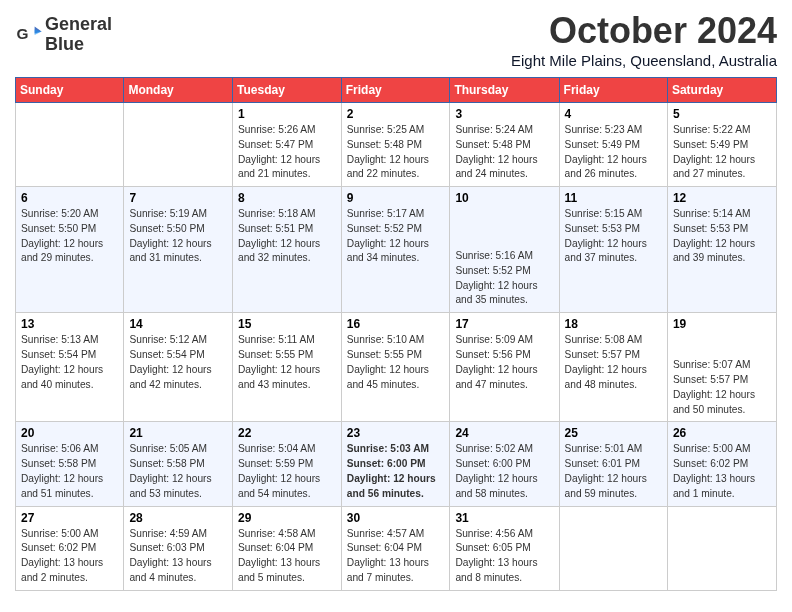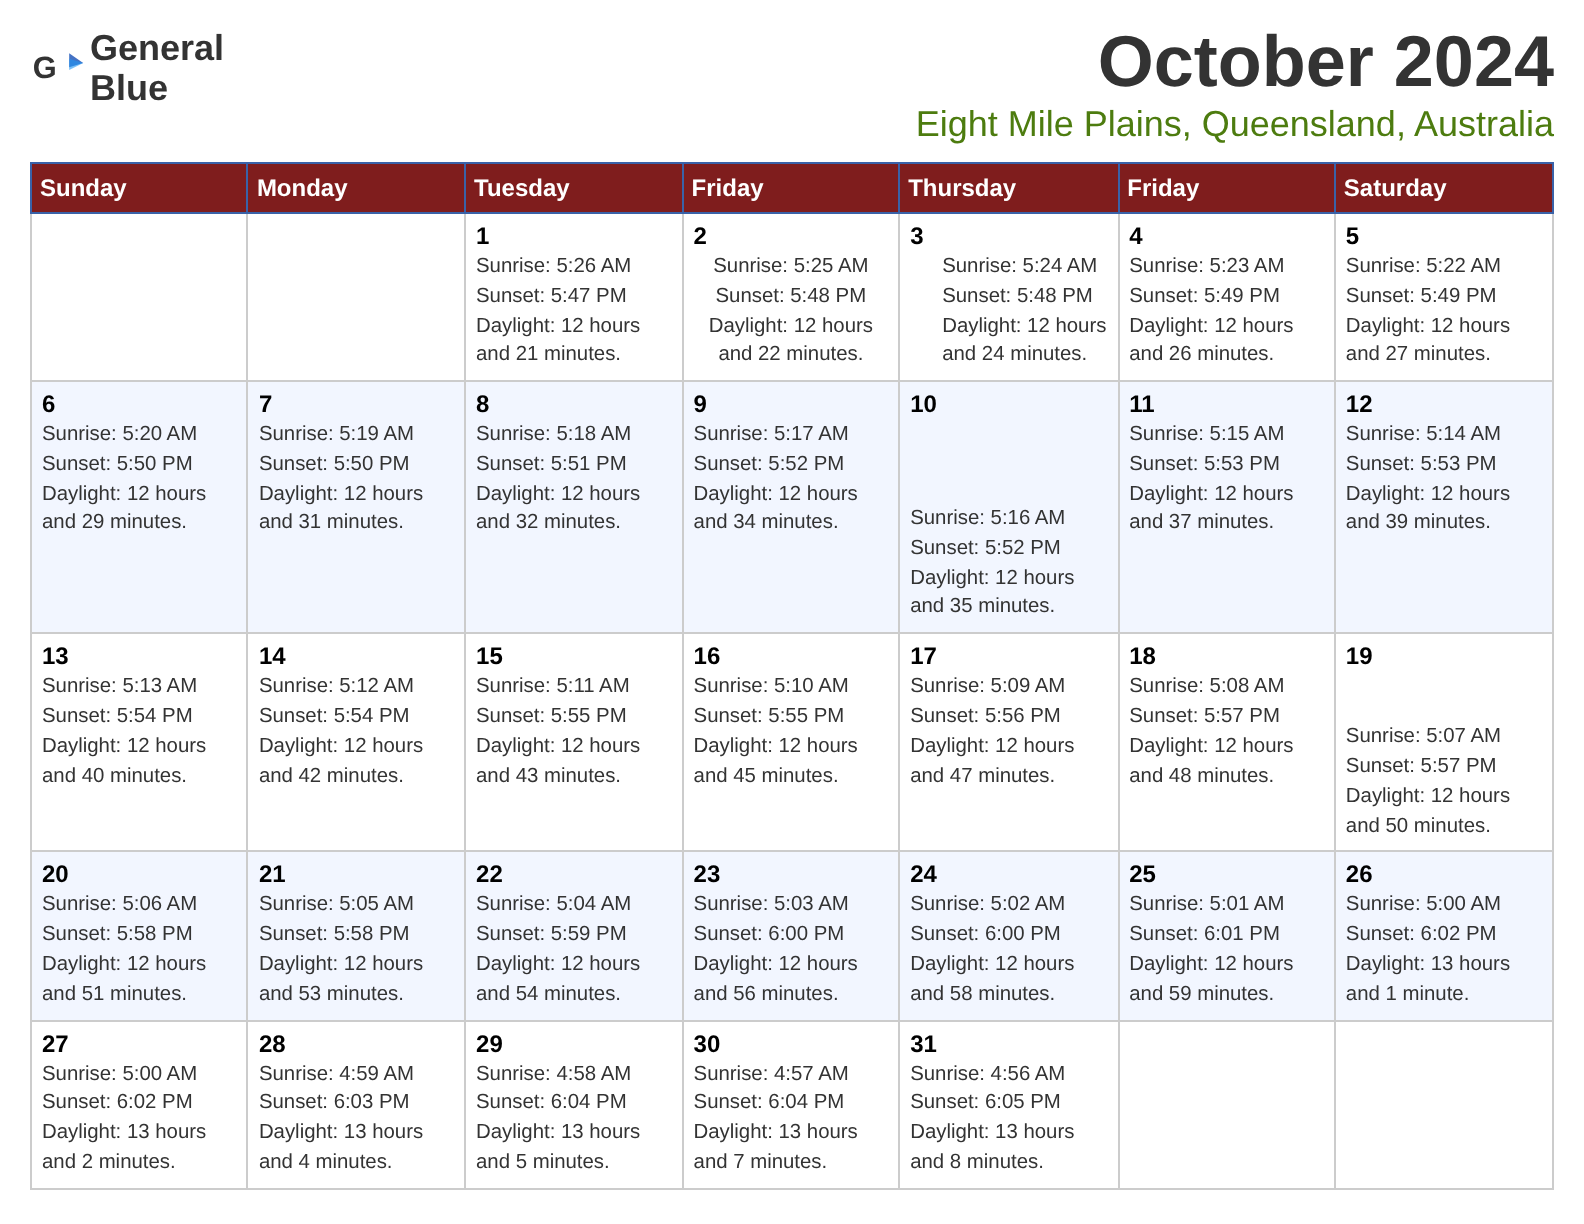--- a/index.html
+++ b/index.html
@@ -35,30 +35,30 @@
     }
     .title-block {
       text-align: right;
     }
     .month-title {
       font-size: 36px;
       font-weight: bold;
       color: #333;
     }
     .location-title {
-      font-size: 18px;
-      color: #4d7c0f;
+      font-size: 15px;
+      color: #0f172a;
     }
     table {
       width: 100%;
       border-collapse: collapse;
       font-size: 10.5px;
     }
     thead th {
-      background-color: #7f1d1d;
+      background-color: #ef4444;
       color: #fff;
       padding: 5px 4px;
       text-align: left;
       font-size: 12px;
       border: 1px solid #3a62a8;
     }
     tbody td {
       border: 1px solid #ccc;
       vertical-align: top;
       padding: 4px 5px;
@@ -122,28 +122,28 @@
         <td class="empty"></td>
         <td>
           <span class="day-num">1</span>
           <div class="day-info" style="white-space: pre-line;">Sunrise: 5:26 AM
 Sunset: 5:47 PM
 Daylight: 12 hours
 and 21 minutes.</div>
         </td>
         <td>
           <span class="day-num">2</span>
-          <div class="day-info" style="white-space: pre-line; text-align: center;">Sunrise: 5:25 AM
+          <div class="day-info" style="white-space: pre-line;">Sunrise: 5:25 AM
 Sunset: 5:48 PM
 Daylight: 12 hours
 and 22 minutes.</div>
         </td>
         <td>
           <span class="day-num">3</span>
-          <div class="day-info" style="white-space: pre-line; margin-left: 16px;">Sunrise: 5:24 AM
+          <div class="day-info" style="white-space: pre-line;">Sunrise: 5:24 AM
 Sunset: 5:48 PM
 Daylight: 12 hours
 and 24 minutes.</div>
         </td>
         <td>
           <span class="day-num">4</span>
           <div class="day-info" style="white-space: pre-line;">Sunrise: 5:23 AM
 Sunset: 5:49 PM
 Daylight: 12 hours
 and 26 minutes.</div>
@@ -275,21 +275,21 @@
         </td>
         <td>
           <span class="day-num">22</span>
           <div class="day-info" style="white-space: pre-line;">Sunrise: 5:04 AM
 Sunset: 5:59 PM
 Daylight: 12 hours
 and 54 minutes.</div>
         </td>
         <td>
           <span class="day-num">23</span>
-          <div class="day-info" style="white-space: pre-line;">Sunrise: 5:03 AM
+          <div class="day-info" style="white-space: pre-line; font-weight: bold;">Sunrise: 5:03 AM
 Sunset: 6:00 PM
 Daylight: 12 hours
 and 56 minutes.</div>
         </td>
         <td>
           <span class="day-num">24</span>
           <div class="day-info" style="white-space: pre-line;">Sunrise: 5:02 AM
 Sunset: 6:00 PM
 Daylight: 12 hours
 and 58 minutes.</div>

